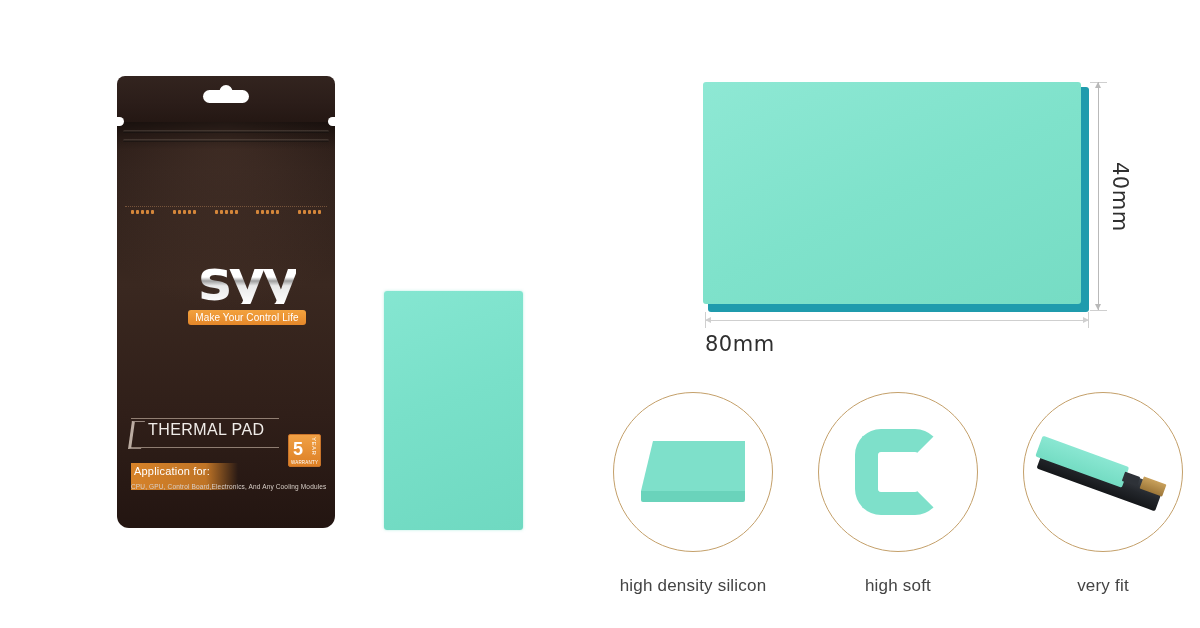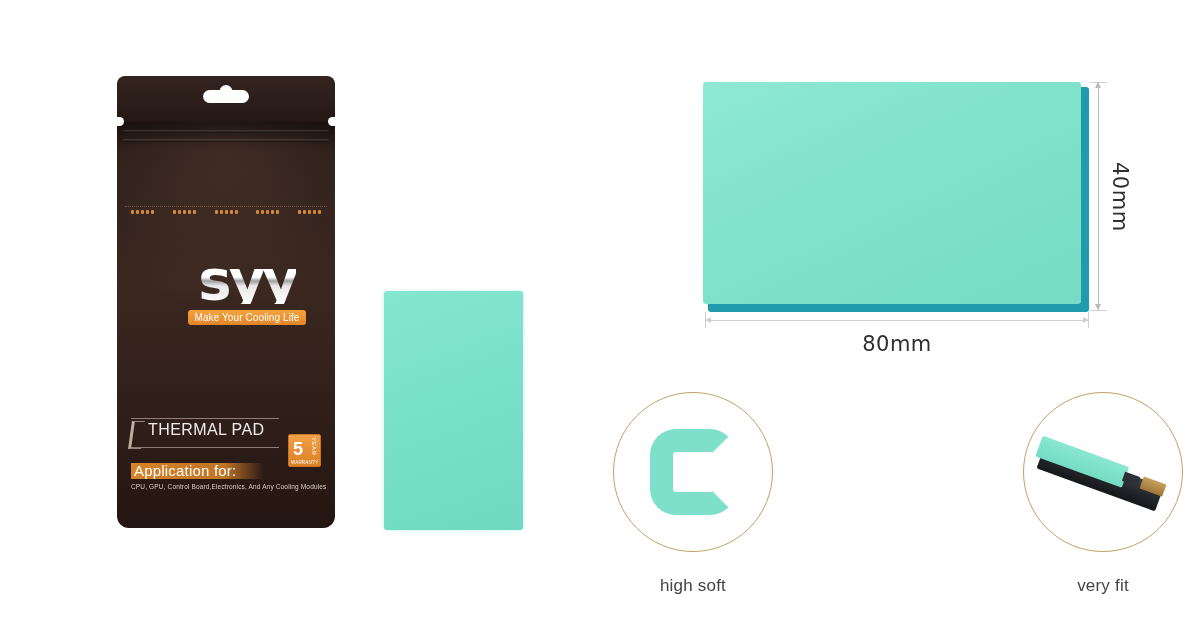--- a/index.html
+++ b/index.html
@@ -227,23 +227,23 @@
     letter-spacing: 0.2px;
   }
 
   .app-for {
     position: absolute;
     left: 14px;
     top: 341px;
     display: inline-block;
     background: linear-gradient(90deg, rgba(224,136,42,0.95) 0%, rgba(224,136,42,0.82) 70%, rgba(224,136,42,0) 100%);
     color: #ffffff;
-    font-size: 15px;
+    font-size: 11px;
     line-height: 14px;
-    padding: 1px 28px 1px 3px;
+    padding: 1px 28px 12px 3px;
     letter-spacing: 0.2px;
   }
   .app-list {
     position: absolute;
     left: 14px;
     top: 360px;
     width: 196px;
     font-size: 6.5px;
     line-height: 9px;
     color: #d8cfc8;
@@ -371,21 +371,21 @@
     background: #cfcfcf;
   }
   .dim-h-cap-l { left: 705px; }
   .dim-h-cap-r { left: 1088px; }
 
   .dim-label-h {
     position: absolute;
     left: 705px;
     top: 332px;
     width: 384px;
-    text-align: center;
+    text-align: left;
     font-size: 21px;
     color: #2f2f2f;
     letter-spacing: 0.5px;
     font-family: "DejaVu Sans", sans-serif;
   }
 
   
   .features {
     position: absolute;
     left: 608px;
@@ -556,21 +556,21 @@
             <i class="perf-dash"></i>
             <i class="perf-dash"></i>
             <i class="perf-dash"></i>
             <i class="perf-dash"></i>
         </span>
       </div>
 
       <div class="brand-block">
         <div class="brand-logo">syy</div>
         
-        <div class="tagline">Make Your Cooling Life</div>
+        <div class="tagline">Make Your Control Life</div>
       </div>
 
       <div class="tp-banner">
         <div class="tp-frame"></div>
         <div class="tp-text">THERMAL PAD</div>
       </div>
 
       <div class="warranty">
         <span class="warranty-num">5</span>
         <span class="warranty-year">YEAR</span>
@@ -601,20 +601,29 @@
   <div class="dim-v"></div>
   <div class="dim-label-v">40mm</div>
 
   <div class="dim-h-cap-l"></div>
   <div class="dim-h-cap-r"></div>
   <div class="dim-h"></div>
   <div class="dim-label-h">80mm</div>
 
   <div class="features">
 
+    <div class="feature">
+      <div class="feature-circle">
+        <div class="slab">
+          <div class="slab-top"></div>
+          <div class="slab-face"></div>
+        </div>
+      </div>
+      <div class="feature-label">high density silicon</div>
+    </div>
 
     <div class="feature">
       <div class="feature-circle">
         <div class="cshape"></div>
       </div>
       <div class="feature-label">high soft</div>
     </div>
 
     <div class="feature">
       <div class="feature-circle">

